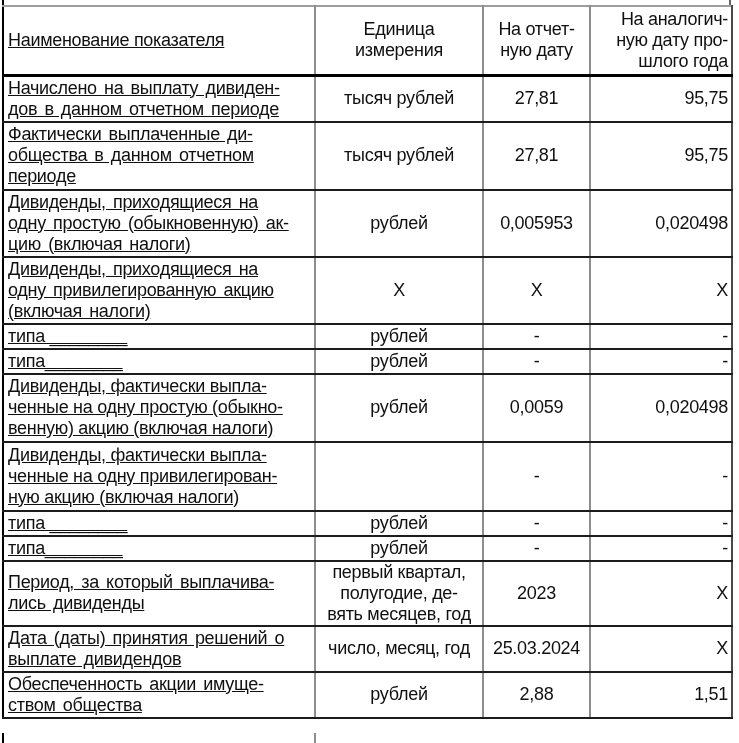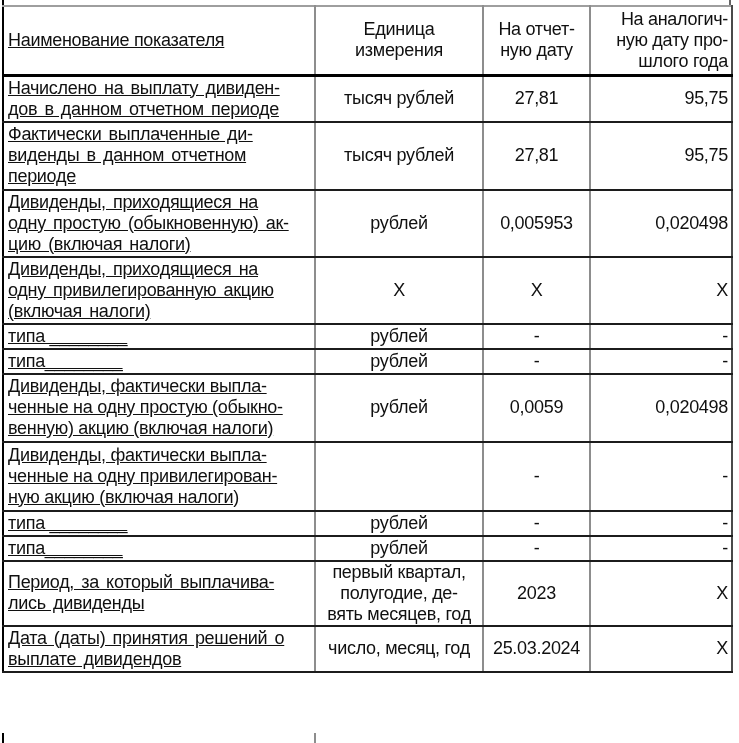--- a/index.html
+++ b/index.html
@@ -81,21 +81,21 @@
       <tr style="height:46px">
         <td class="jw">Начислено на выплату дивиден-
 дов в данном отчетном периоде</td>
         <td>тысяч рублей</td>
         <td>27,81</td>
         <td>95,75</td>
       </tr>
 
       <tr style="height:68px">
         <td class="jw">Фактически выплаченные ди-
-виденды в данном отчетном
+общества в данном отчетном
 периоде</td>
         <td>тысяч рублей</td>
         <td>27,81</td>
         <td>95,75</td>
       </tr>
 
       <tr style="height:66px">
         <td class="jw">Дивиденды, приходящиеся на
 одну простую (обыкновенную) ак-
 цию (включая налоги)</td>
@@ -171,15 +171,22 @@
 
       <tr style="height:44px">
         <td class="jw">Дата (даты) принятия решений о
 выплате дивидендов</td>
         <td>число, месяц, год</td>
         <td>25.03.2024</td>
         <td>Х</td>
       </tr>
 
 
+      <tr style="height:41px">
+        <td class="jw">Обеспеченность акции имуще-
+ством общества</td>
+        <td>рублей</td>
+        <td>2,88</td>
+        <td>1,51</td>
+      </tr>
     </tbody>
   </table>
 </div>
 
 </body></html>

